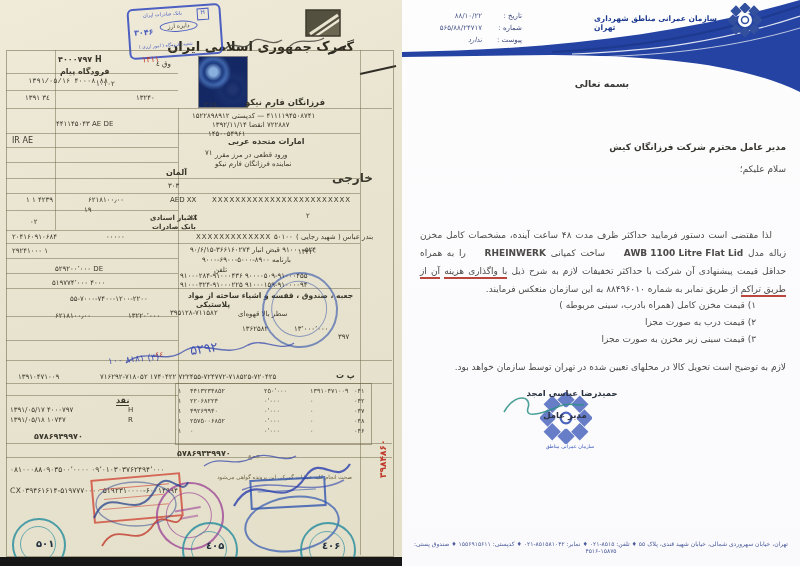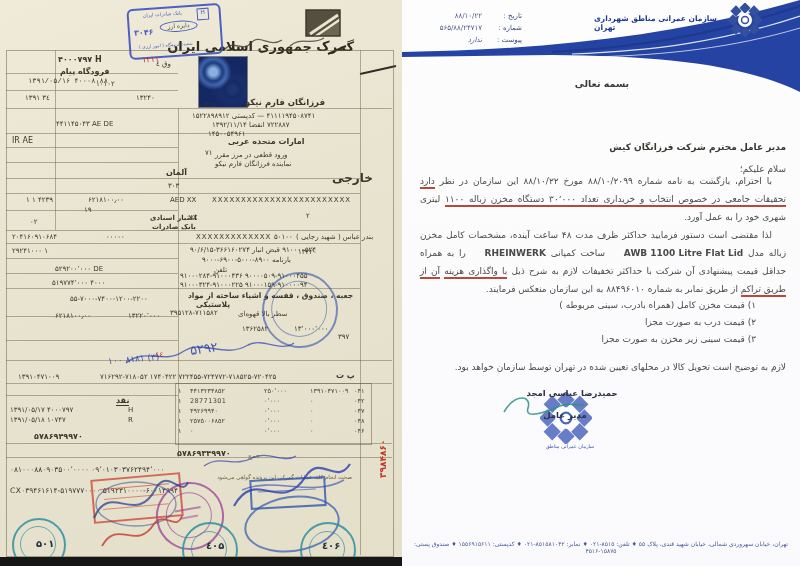--- a/index.html
+++ b/index.html
@@ -176,21 +176,21 @@
 
     <div class="trow" style="top:387px;">
       <span class="c-d">۱</span>
         <span class="c-a">۴۴۱۳۲۳۴۸۵۲</span>
         <span class="c-b">۲۵۰٬۰۰۰</span>
         <span class="c-c">۱۳۹۱۰۴۷۱۰۰۹</span>
         <span class="c-code">۰۴۱</span>
     </div>
     <div class="trow" style="top:397px;">
       <span class="c-d">۱</span>
-        <span class="c-a">28771301</span>
+        <span class="c-a">۲۲۰۶۸۲۲۴</span>
         <span class="c-b">۰٬۰۰۰</span>
         <span class="c-c">۰</span>
         <span class="c-code">۰۴۲</span>
     </div>
     <div class="trow" style="top:407px;">
       <span class="c-d">۱</span>
         <span class="c-a">۴۹۲۶۹۹۴۰</span>
         <span class="c-b">۰٬۰۰۰</span>
         <span class="c-c">۰</span>
         <span class="c-code">۰۴۷</span>
@@ -307,23 +307,20 @@
         <span class="lbl">پیوست :</span>
         <span class="val" style="font-style:italic;">ندارد</span>
       </div>
     </div>
 
     <span style="position:absolute;left:150px;top:78px;width:100px;text-align:center;direction:rtl;font-size:9.5px;font-weight:bold;color:#3c3b38;">بسمه تعالی</span>
 
     <span class="para" style="top:160px;text-align:right;">سلام علیکم؛</span>
     <span class="para b" style="top:138px;text-align:right;color:#37362f;">مدیر عامل محترم شرکت فرزانگان کیش</span>
 
-    <p class="para" style="top:172px;margin:0;text-indent:14px;">
-      <span>با احترام، بازگشت به نامه شماره ۸۸/۱۰/۲۰۹۹ مورخ ۸۸/۱۰/۲۲ این سازمان در نظر </span><span class="ru">دارد تحقیقات جامعی در خصوص انتخاب و خریداری تعداد ۳۰٬۰۰۰ دستگاه مخزن زباله ۱۱۰۰</span><span> لیتری شهری خود را به عمل آورد.</span>
-    </p>
 
     <p class="para" style="top:226px;margin:0;text-indent:14px;">
       <span>لذا مقتضی است دستور فرمایید حداکثر ظرف مدت ۴۸ ساعت آینده، مشخصات کامل مخزن زباله مدل </span><b class="lt" style="display:inline-block;direction:ltr;">AWB 1100 Litre Flat Lid</b><span> ساخت کمپانی </span><b class="lt" style="display:inline-block;direction:ltr;">RHEINWERK</b><span> را به همراه حداقل قیمت پیشنهادی آن شرکت با حداکثر تخفیفات لازم به شرح ذیل </span><span class="ru">با واگذاری هزینه</span><span> </span><span class="ru">آن از طریق تراکم</span><span> از طریق نمابر به شماره ۸۸۴۹۶۰۱۰ به این سازمان منعکس فرمایند.</span>
     </p>
 
     <span class="item" style="top:300px;">۱)  قیمت مخزن کامل (همراه بادرب، سینی مربوطه )</span>
     <span class="item" style="top:317px;">۲)  قیمت درب به صورت مجزا</span>
     <span class="item" style="top:334px;">۳)  قیمت سینی زیر مخزن به صورت مجزا</span>
 
     <span class="para" style="top:358px;text-align:right;">لازم به توضیح است تحویل کالا در محلهای تعیین شده در تهران توسط سازمان خواهد بود.</span>

